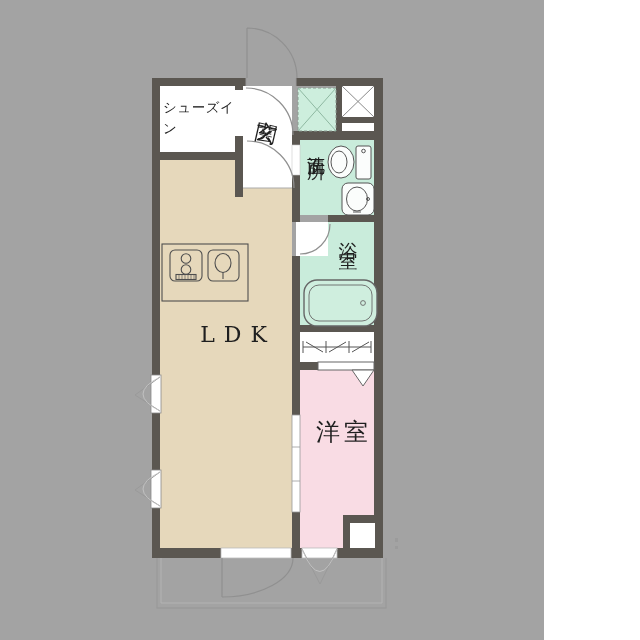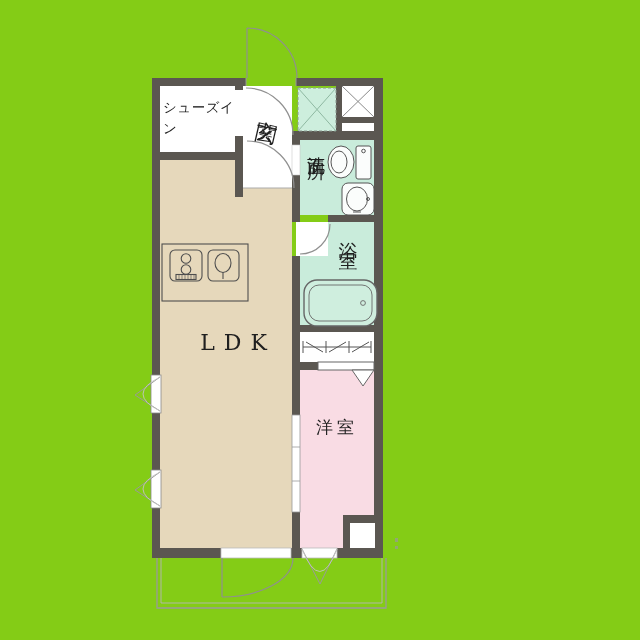--- a/index.html
+++ b/index.html
@@ -1,26 +1,26 @@
 <!DOCTYPE html>
 <html><head>
 <meta charset="utf-8">
 <style>
   html,body{margin:0;padding:0;background:#ffffff;}
-  #stage{position:relative;width:640px;height:640px;background:#84cc16;overflow:hidden;
+  #stage{position:relative;width:544px;height:640px;background:#a3a3a3;overflow:hidden;
          font-family:"DejaVu Serif","Liberation Serif",serif;}
   #planSvg{position:absolute;left:0;top:0;}
   .lbl{position:absolute;color:#1f1f1f;white-space:pre-line;}
   .lbl-sic{left:163px;top:97px;width:82px;font-size:13.5px;line-height:1.55;letter-spacing:0.5px;}
   .lbl-genkan{left:259px;top:102px;font-size:21px;writing-mode:vertical-rl;letter-spacing:3px;
               transform:rotate(13deg);transform-origin:top left;}
   .lbl-senmenjo{left:304px;top:142px;font-size:18px;writing-mode:vertical-rl;letter-spacing:3px;}
   .lbl-yokushitsu{left:336px;top:227px;font-size:19px;writing-mode:vertical-rl;letter-spacing:8px;}
-  .lbl-ldk{left:200px;top:322px;width:76px;font-size:22px;letter-spacing:9px;text-align:center;margin-top:8px;}
-  .lbl-yoshitsu{left:316px;top:416px;font-size:17px;letter-spacing:4px;}
+  .lbl-ldk{left:200px;top:322px;width:76px;font-size:22px;letter-spacing:9px;text-align:center;}
+  .lbl-yoshitsu{left:316px;top:416px;font-size:24px;letter-spacing:4px;}
 </style>
 </head>
 <body>
 
 <div id="stage">
 
 <svg id="planSvg" width="640" height="640" viewBox="0 0 640 640">
 
   <g>
     <rect x="160" y="158" width="132" height="390" fill="#e6d8bb"></rect>

